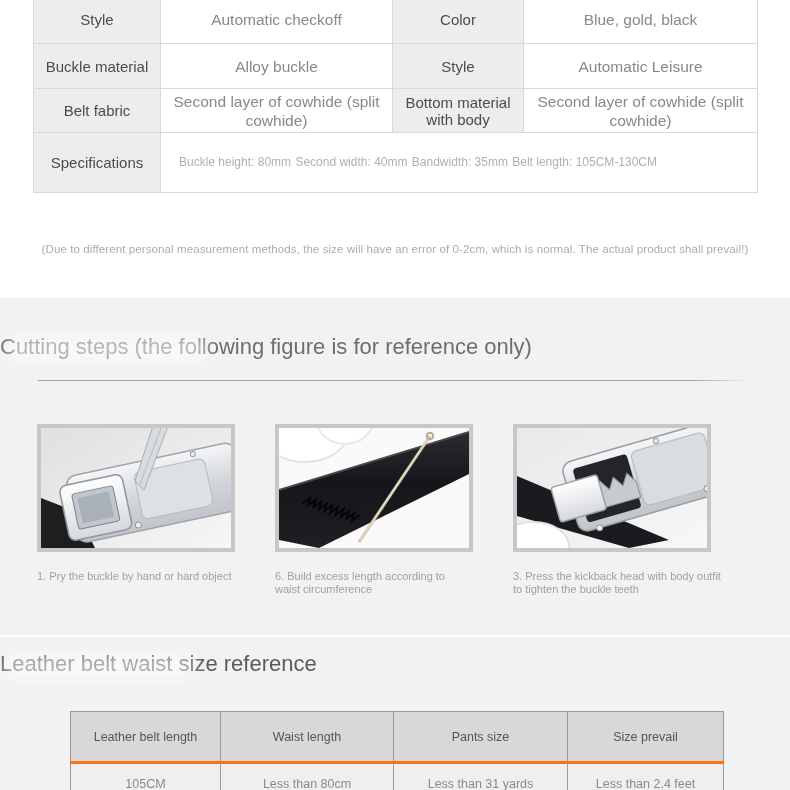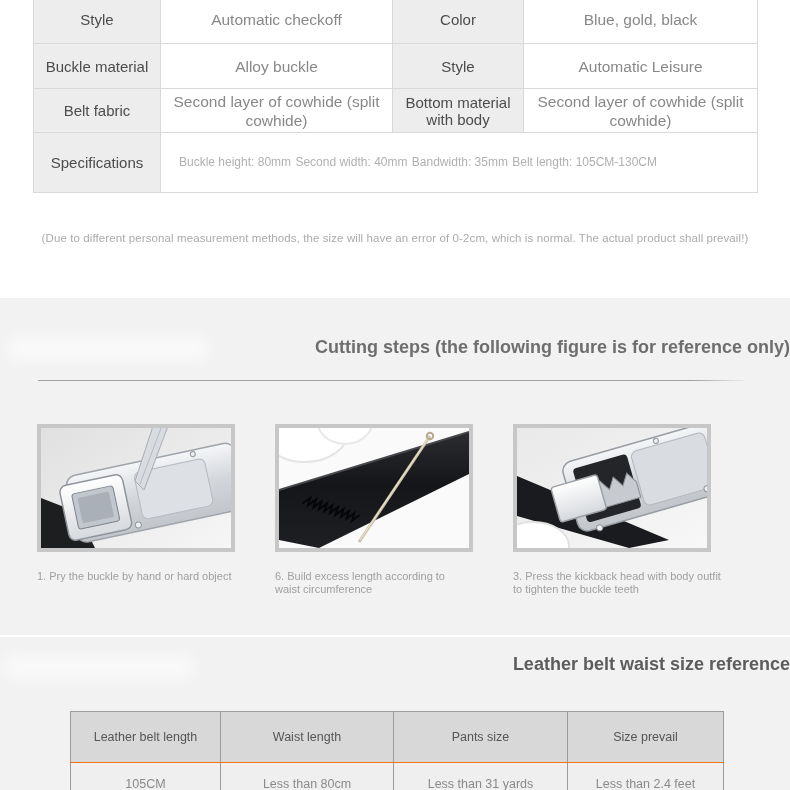--- a/index.html
+++ b/index.html
@@ -38,36 +38,36 @@
     justify-content: space-between;
     align-items: center;
     color: #b0b0b0;
     font-size: 12px;
     white-space: nowrap;
   }
 
   
   .note {
     position: absolute;
-    left: 0; right: 0; top: 232px;
+    left: 0; right: 0; top: 243px;
     text-align: center;
     font-size: 11.5px;
     color: #ababab;
     letter-spacing: 0.1px;
   }
 
   
   .band { position: absolute; left: 0; right: 0; background: #f2f2f2; }
   .band-cutting { top: 298px; height: 337px; }
   .band-size { top: 637px; height: 153px; }
 
   .section-title {
-    text-align: right;
-    font-size: 18px;
-    font-weight: 700;
+    text-align: left;
+    font-size: 22px;
+    font-weight: 400;
     color: #6e6e6e;
     line-height: 20px;
   }
   .band-cutting .section-title { padding-top: 39px; }
   .band-size .section-title { padding-top: 17px; color: #5c5c5c; }
 
   .divider {
     position: absolute;
     left: 38px; right: 42px; top: 82px;
     height: 1px;
@@ -113,21 +113,21 @@
     border-left: 1px solid #9b9b9b;
     border-right: 1px solid #9b9b9b;
     text-align: center;
     vertical-align: middle;
     font-size: 12.5px;
   }
   table.size tr.hrow td {
     height: 51px;
     background: #d8d8d8;
     border-top: 1px solid #9b9b9b;
-    border-bottom: 1px solid #f97316;
+    border-bottom: 3px solid #f97316;
     color: #555555;
   }
   table.size tr.drow td {
     height: 42px;
     background: #efefef;
     color: #8a8a8a;
   }
 </style>
 </head>
 <body>

